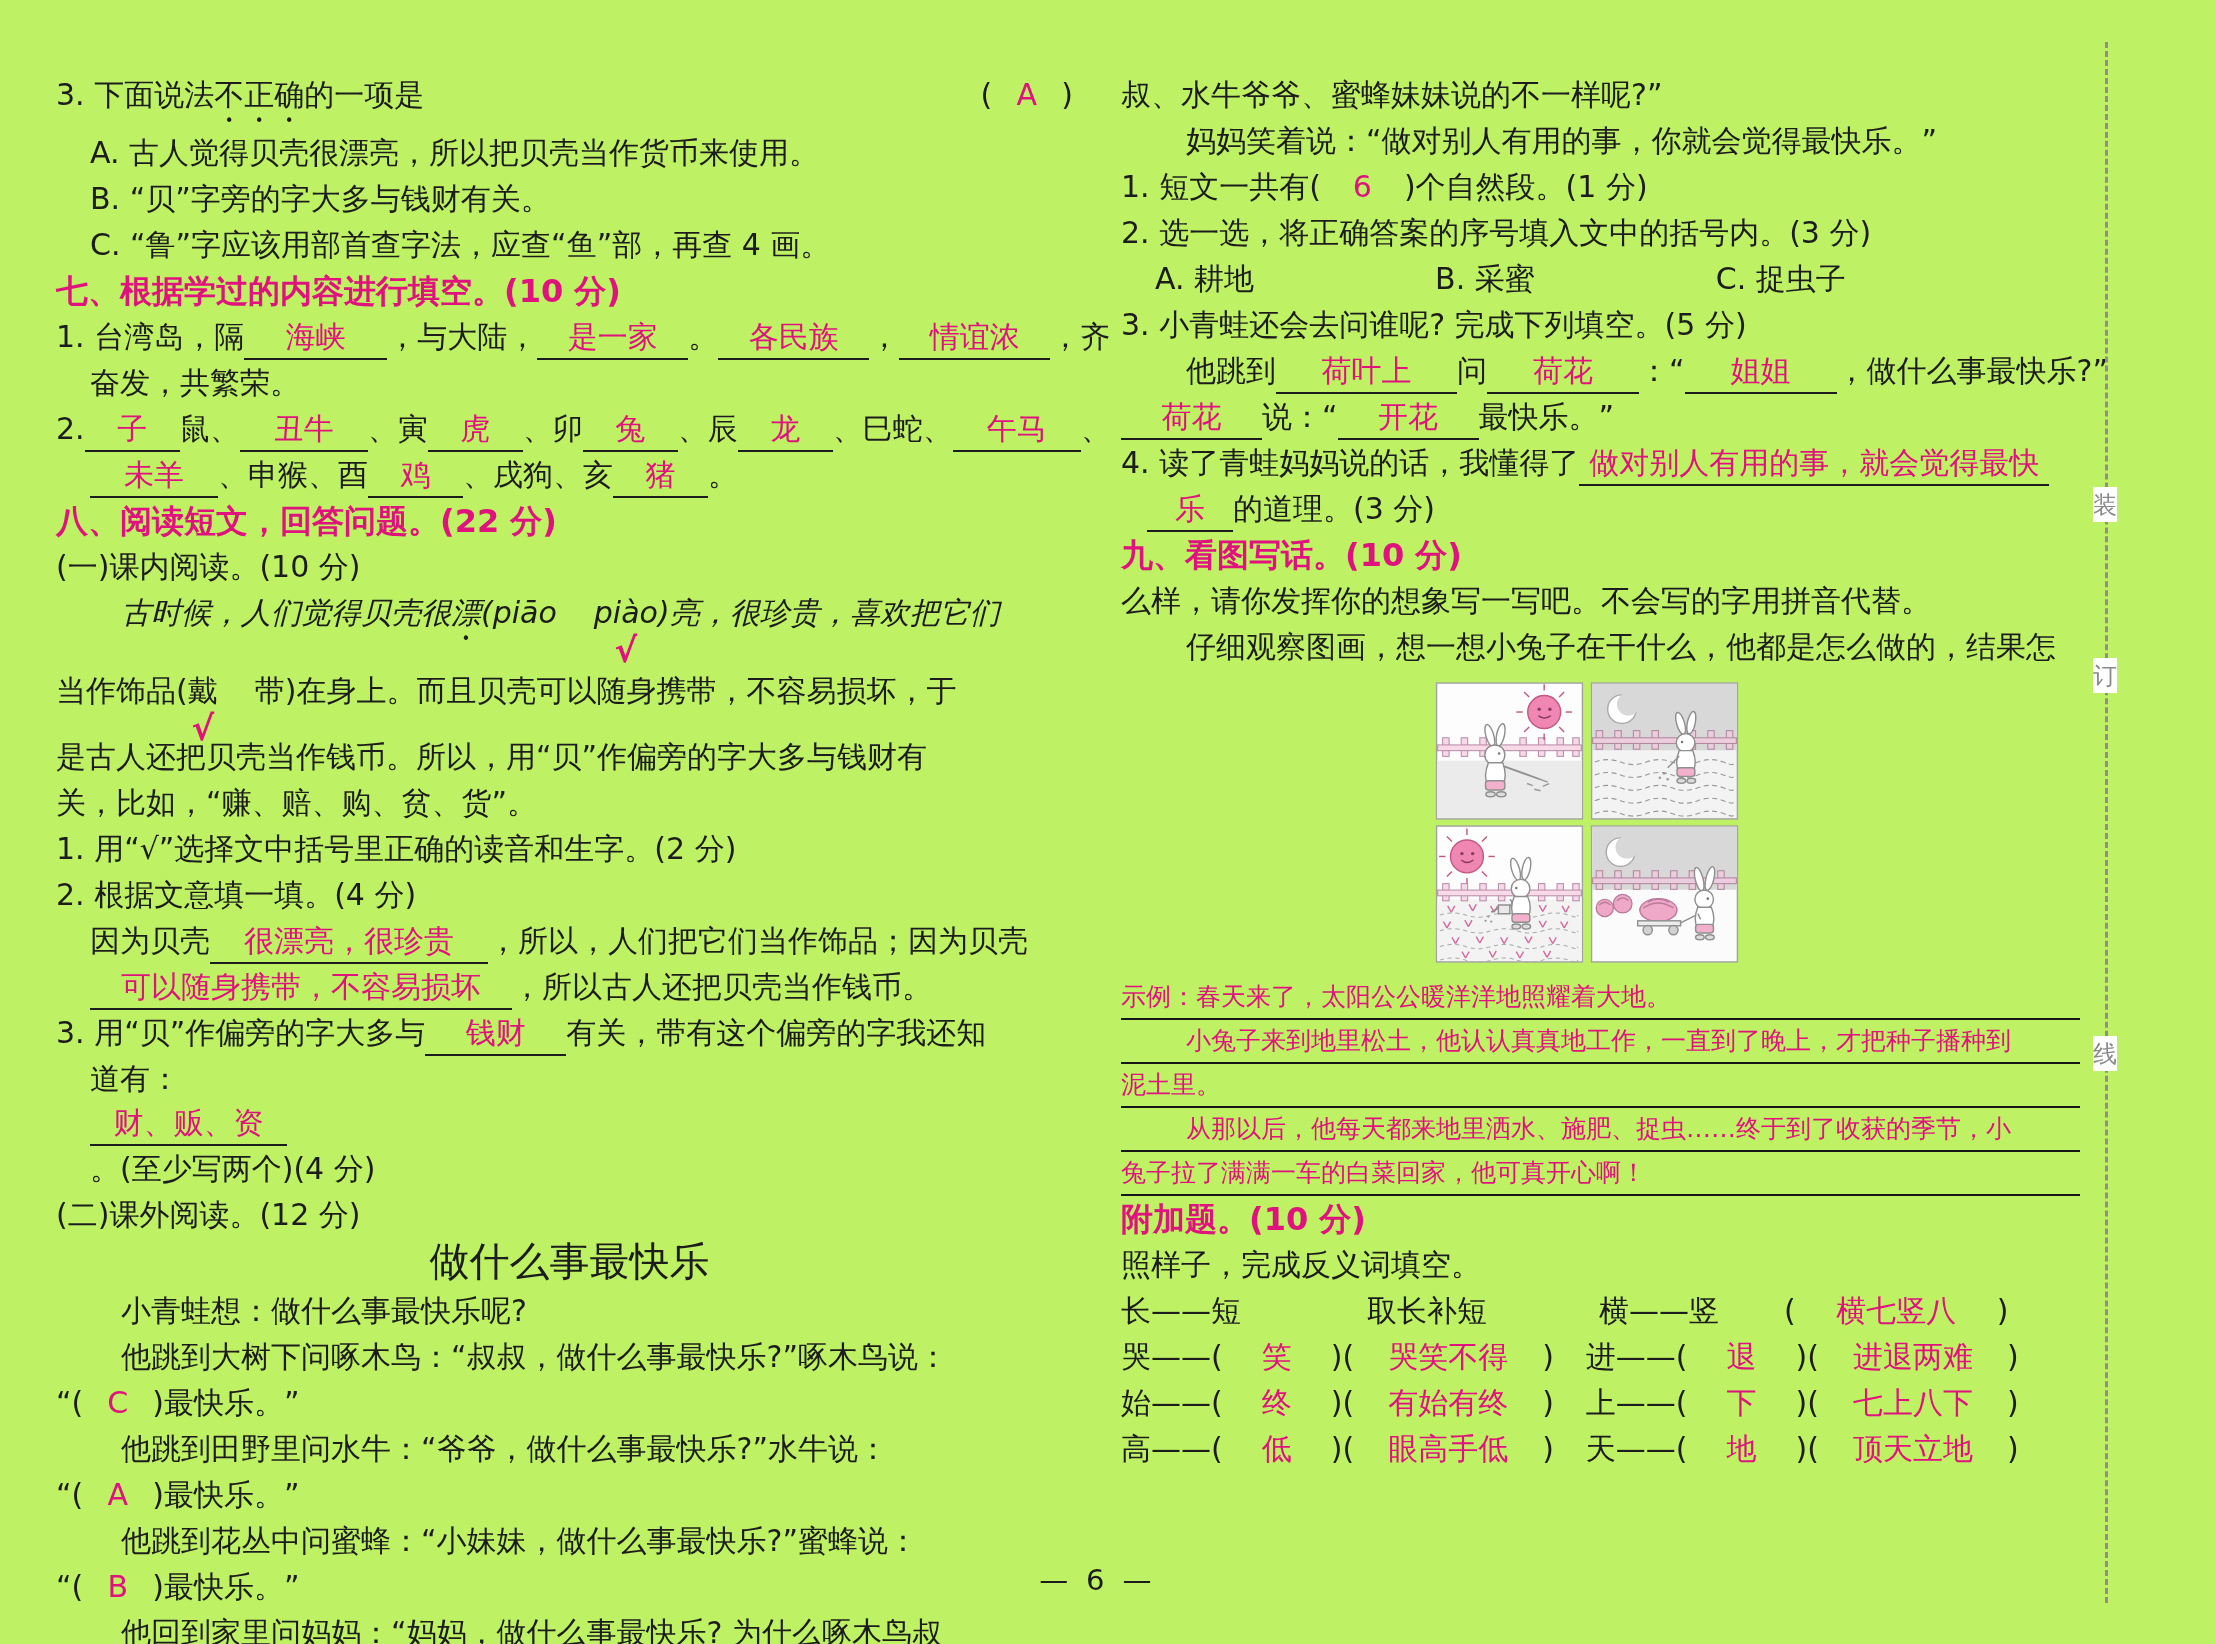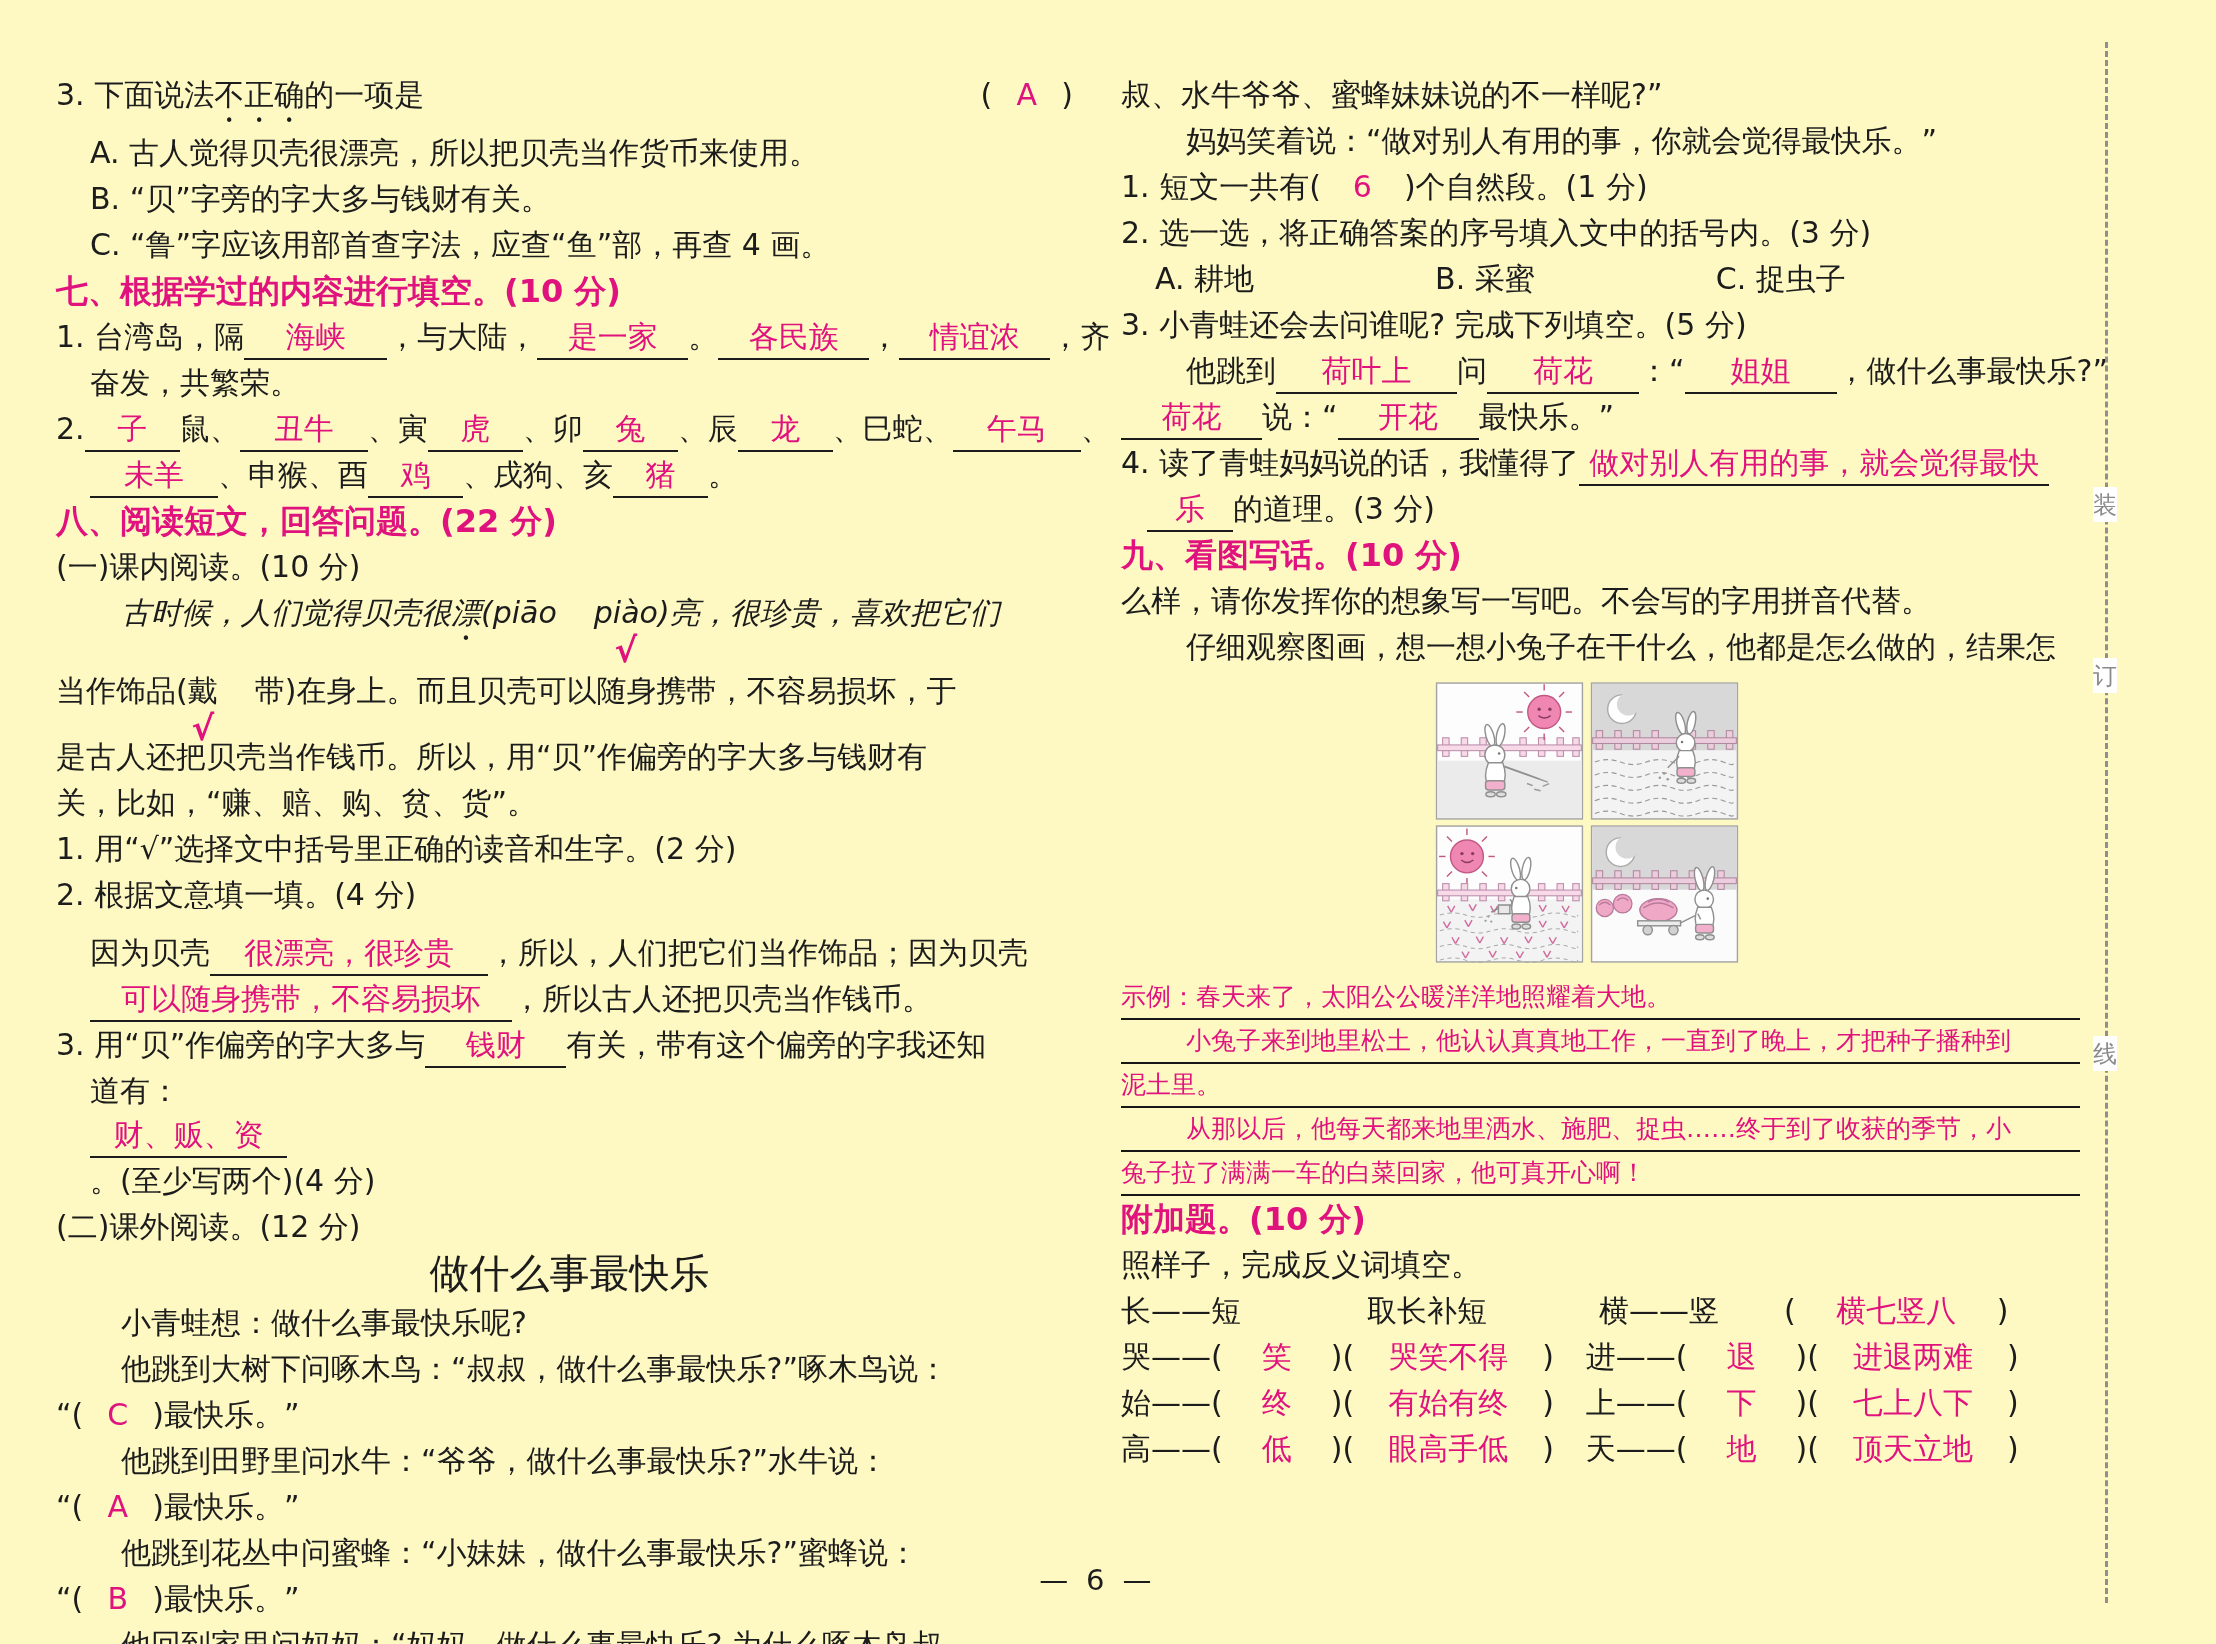--- a/index.html
+++ b/index.html
@@ -1,16 +1,16 @@
 <!DOCTYPE html>
 <html style="font-size:11.5px"><head>
 <meta charset="utf-8">
 <style>
   html,body{margin:0;padding:0;background:#dcdcdc;}
-  .page{position:relative;width:2216px;height:1645px;background:#fef9c3;
+  .page{position:relative;width:2216px;height:1645px;background:#bef264;
         font-family:"DejaVu Sans","Liberation Sans",sans-serif;
         font-size:30px;color:#1c1c1c;overflow:hidden;}
   .col{position:absolute;top:72px;}
   #left-col{left:56px;width:1027px;}
   #right-col{left:1121px;width:959px;}
   .line{display:flex;align-items:baseline;min-height:46px;line-height:46px;
         white-space:nowrap;position:relative;}
   .line.head{color:#e0127e;font-weight:bold;font-size:32px;}
   .line.title{justify-content:center;font-weight:normal;font-size:40px;min-height:50px;}
   .t{display:inline-block;}
@@ -129,21 +129,21 @@
       </div>
       <div class="line">
         <span class="t">关，比如，“赚、赔、购、贫、货”。</span>
       </div>
       <div class="line">
         <span class="t">1. 用“√”选择文中括号里正确的读音和生字。(2 分)</span>
       </div>
       <div class="line">
         <span class="t">2. 根据文意填一填。(4 分)</span>
       </div>
-      <div class="line" style="padding-left: 34px; margin-top: 12px;">
+      <div class="line" style="padding-left: 34px;">
         <span class="t">因为贝壳</span>
         <span class="ans" style="min-width: 258px;">很漂亮，很珍贵</span>
         <span class="t">，所以，人们把它们当作饰品；因为贝壳</span>
       </div>
       <div class="line" style="padding-left: 34px;">
         <span class="ans" style="min-width: 402px;">可以随身携带，不容易损坏</span>
         <span class="t">，所以古人还把贝壳当作钱币。</span>
       </div>
       <div class="line">
         <span class="t">3. 用“贝”作偏旁的字大多与</span>

